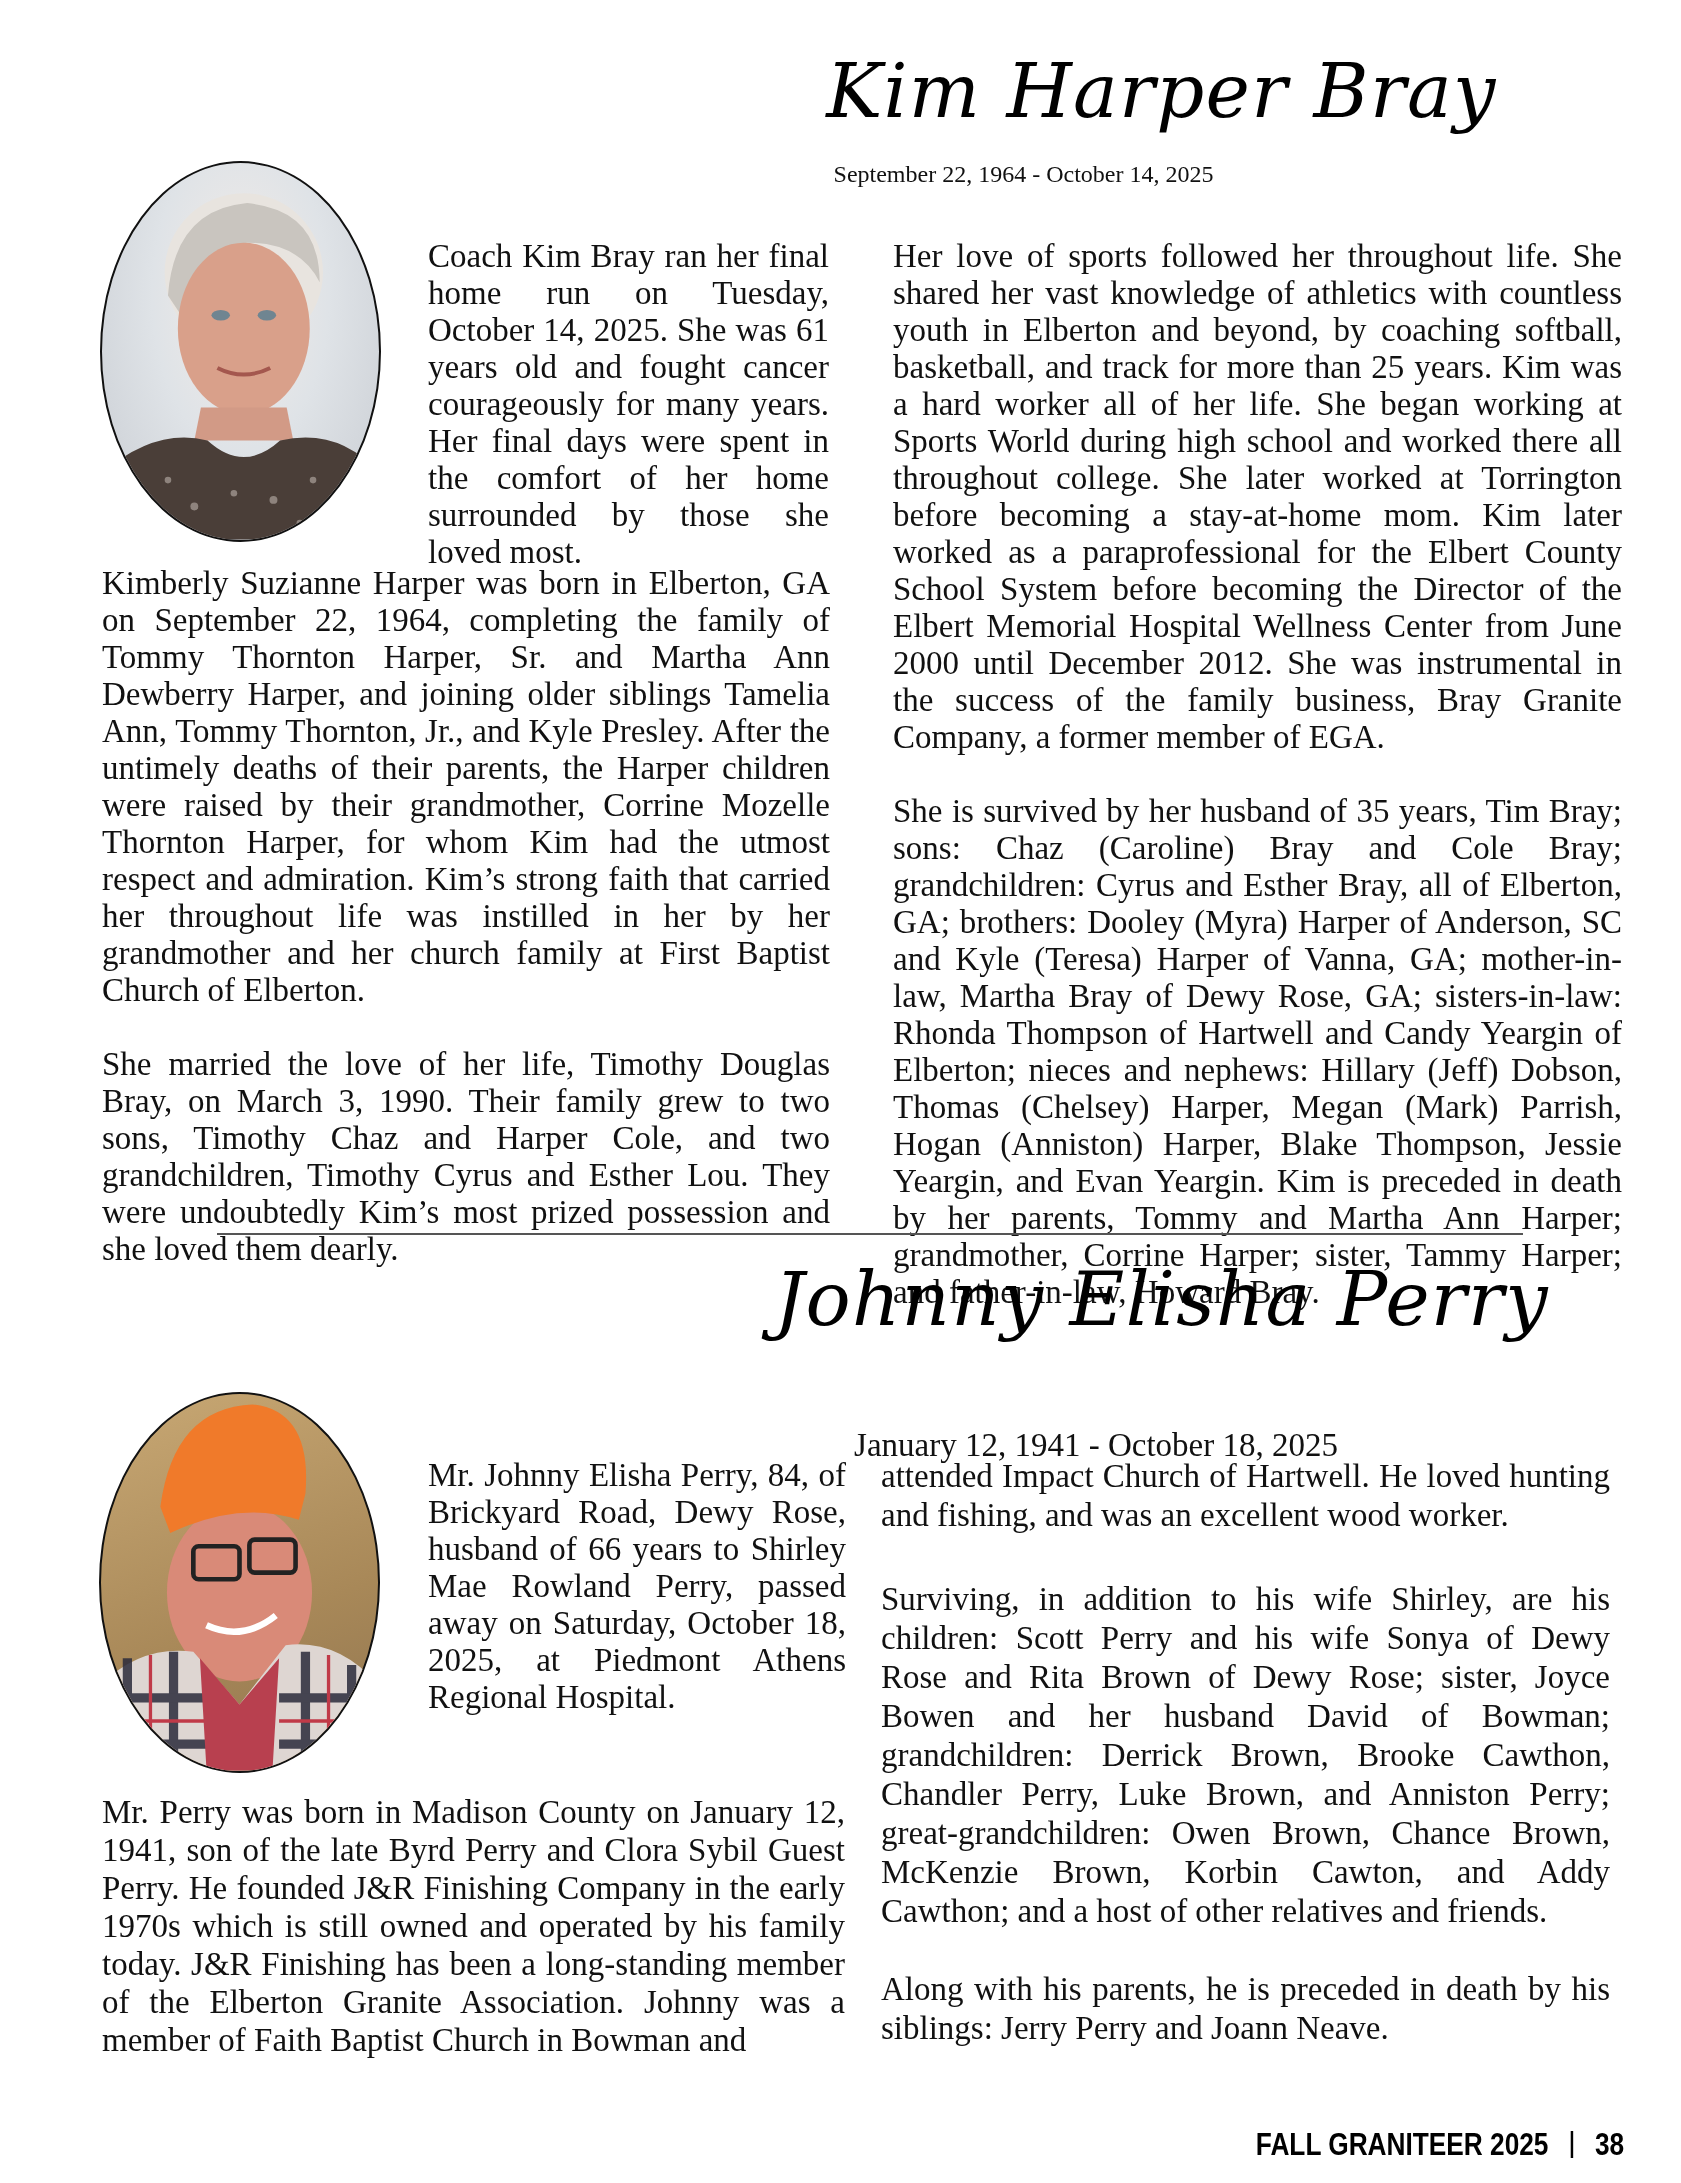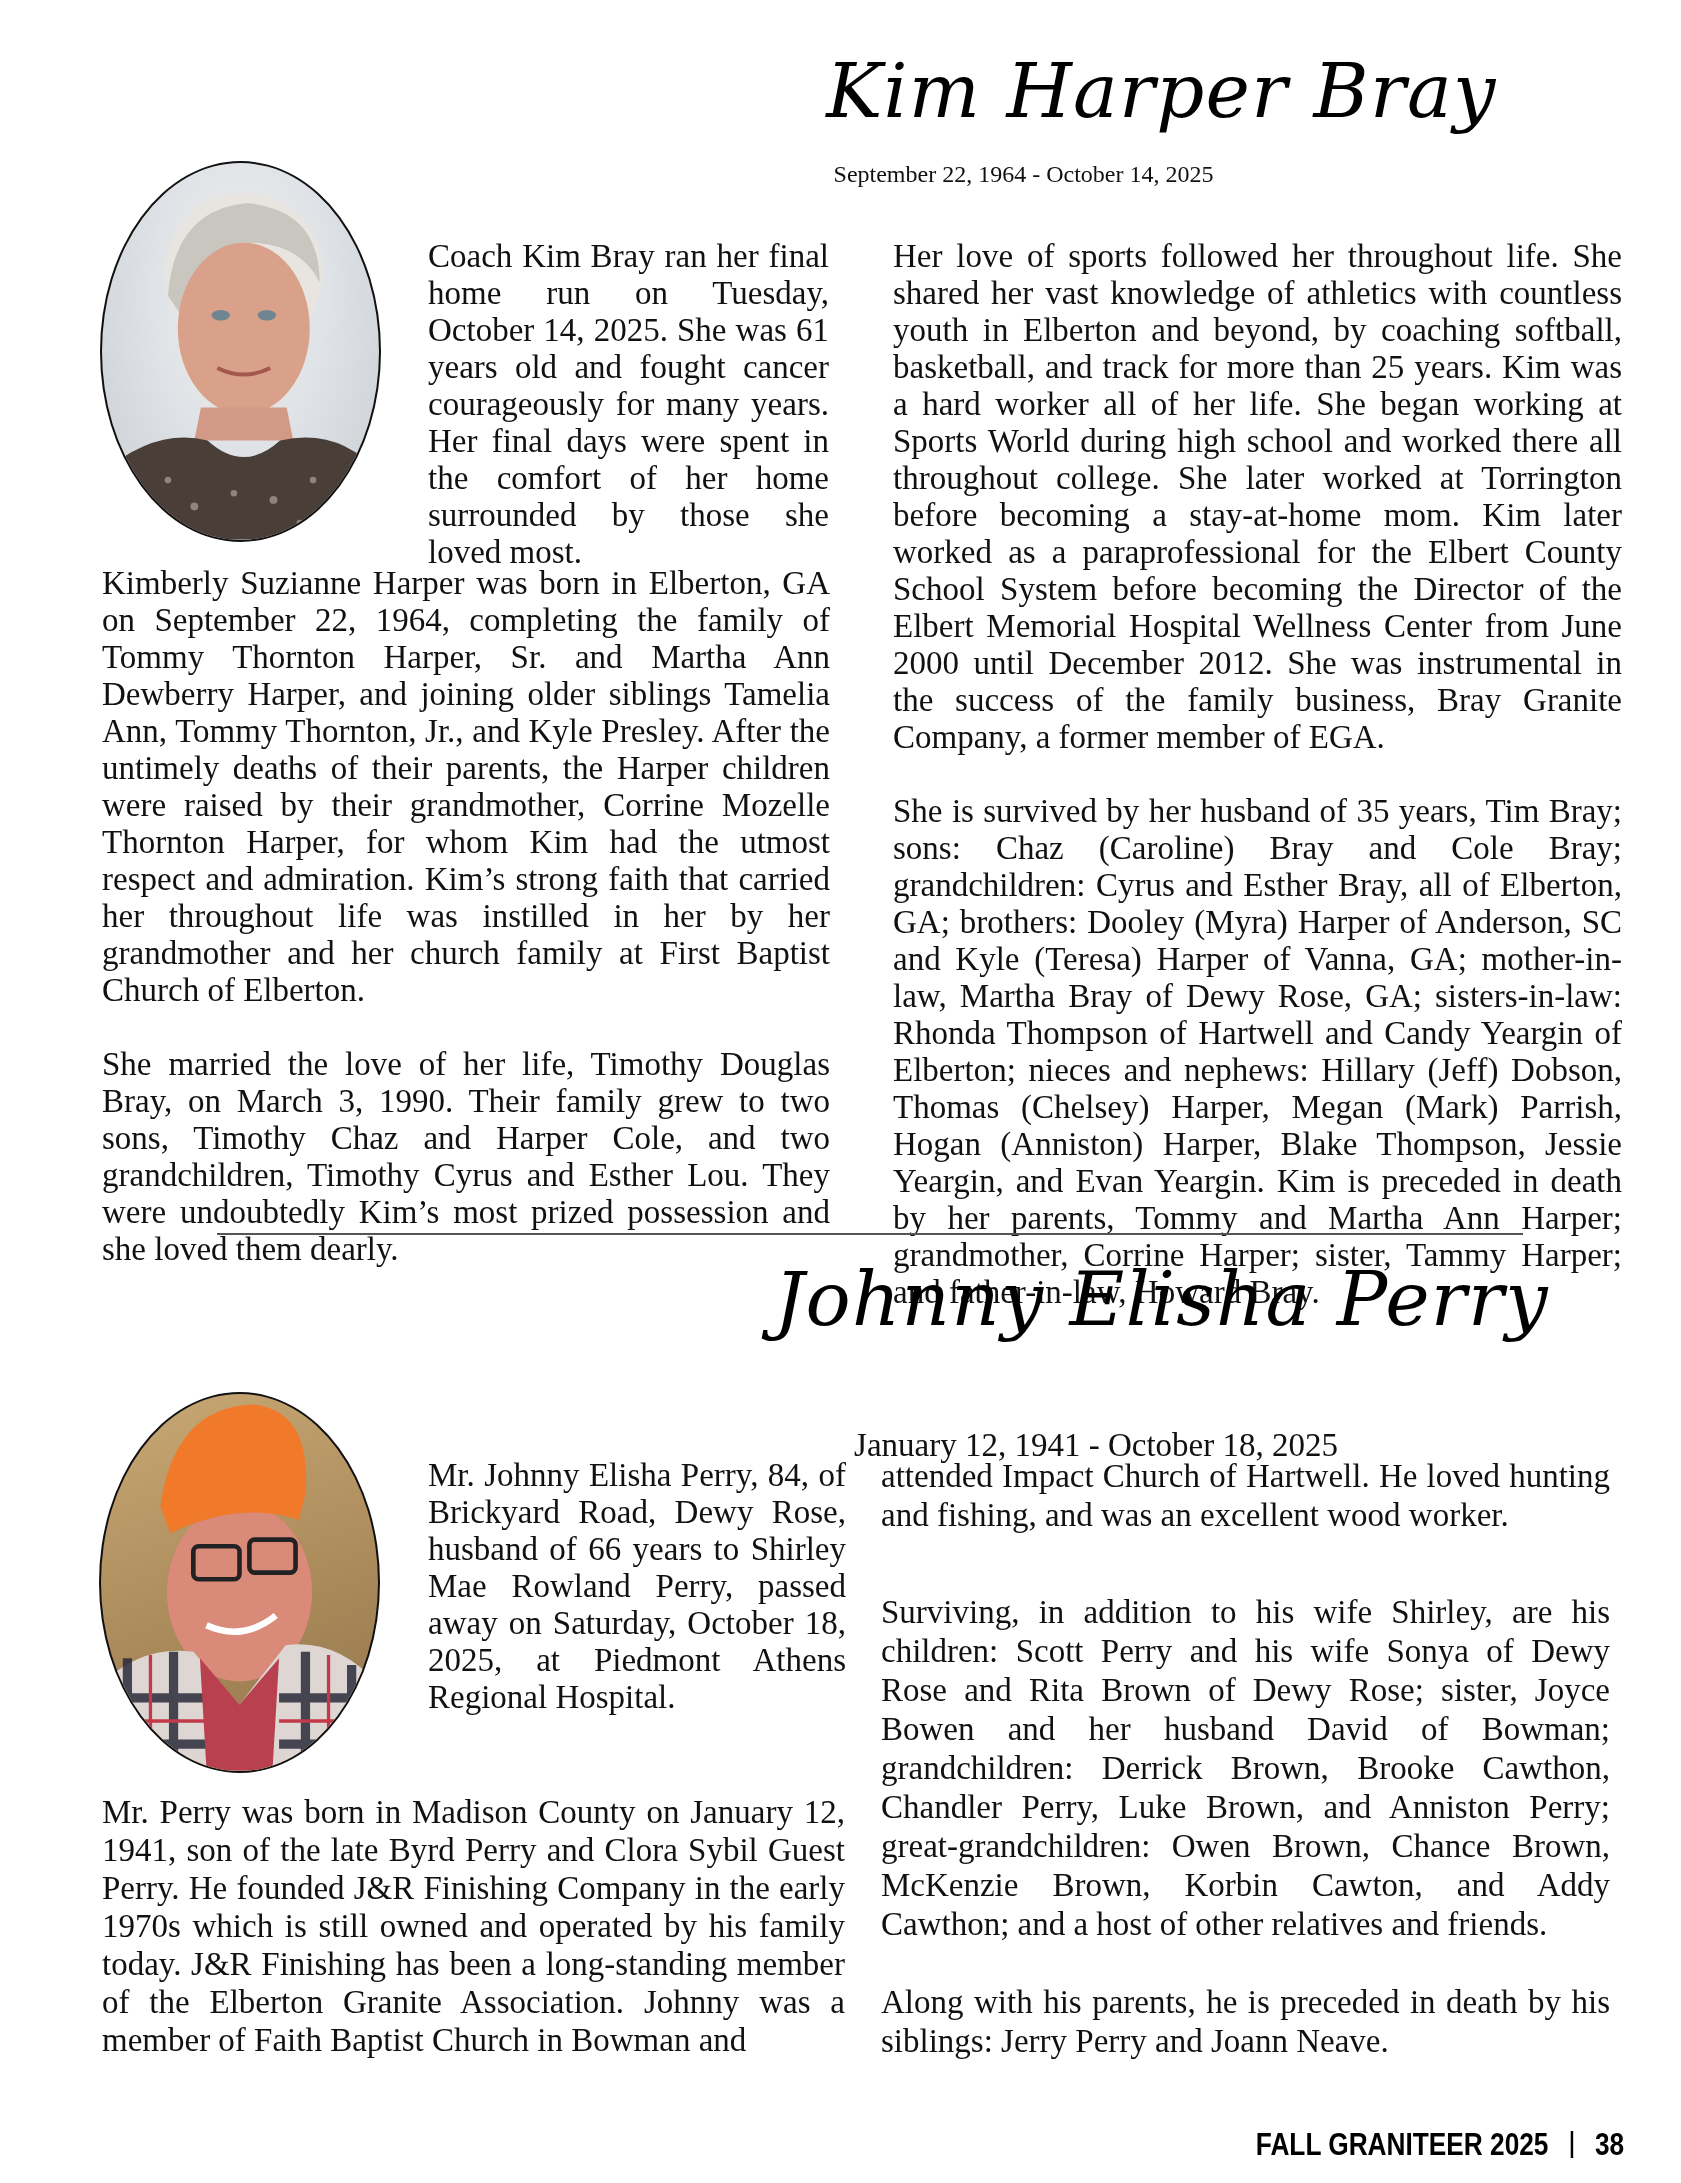--- a/index.html
+++ b/index.html
@@ -118,21 +118,21 @@
 
     <div class="body-text" style="left:428px; top:1457px; width:418px;">
       <p>Mr. Johnny Elisha Perry, 84, of Brickyard Road, Dewy Rose, husband of 66 years to Shirley Mae Rowland Perry, passed away on Saturday, October 18, 2025, at Piedmont Athens Regional Hospital.</p>
     </div>
 
     <div class="body-text" style="left:102px; top:1793px; width:743px; line-height:38px;">
       <p>Mr. Perry was born in Madison County on January 12, 1941, son of the late Byrd Perry and Clora Sybil Guest Perry. He founded J&amp;R Finishing Company in the early 1970s which is still owned and operated by his family today. J&amp;R Finishing has been a long-standing member of the Elberton Granite Association. Johnny was a member of Faith Baptist Church in Bowman and</p>
     </div>
 
     <div class="body-text" style="left:881px; top:1457px; width:729px; line-height:39px;">
-      <p style="margin-bottom:58px;">attended Impact Church of Hartwell. He loved hunting and fishing, and was an excellent wood worker.</p>
+      <p style="margin-bottom:45px;">attended Impact Church of Hartwell. He loved hunting and fishing, and was an excellent wood worker.</p>
       <p style="margin-bottom:39px;">Surviving, in addition to his wife Shirley, are his children: Scott Perry and his wife Sonya of Dewy Rose and Rita Brown of Dewy Rose; sister, Joyce Bowen and her husband David of Bowman; grandchildren: Derrick Brown, Brooke Cawthon, Chandler Perry, Luke Brown, and Anniston Perry; great-grandchildren: Owen Brown, Chance Brown, McKenzie Brown, Korbin Cawton, and Addy Cawthon; and a host of other relatives and friends.</p>
       <p>Along with his parents, he is preceded in death by his siblings: Jerry Perry and Joann Neave.</p>
     </div>
   </section>
 
   <div class="footer">
     <span>FALL GRANITEER 2025</span>
     <span class="sep"></span>
     <span>38</span>
   </div>

